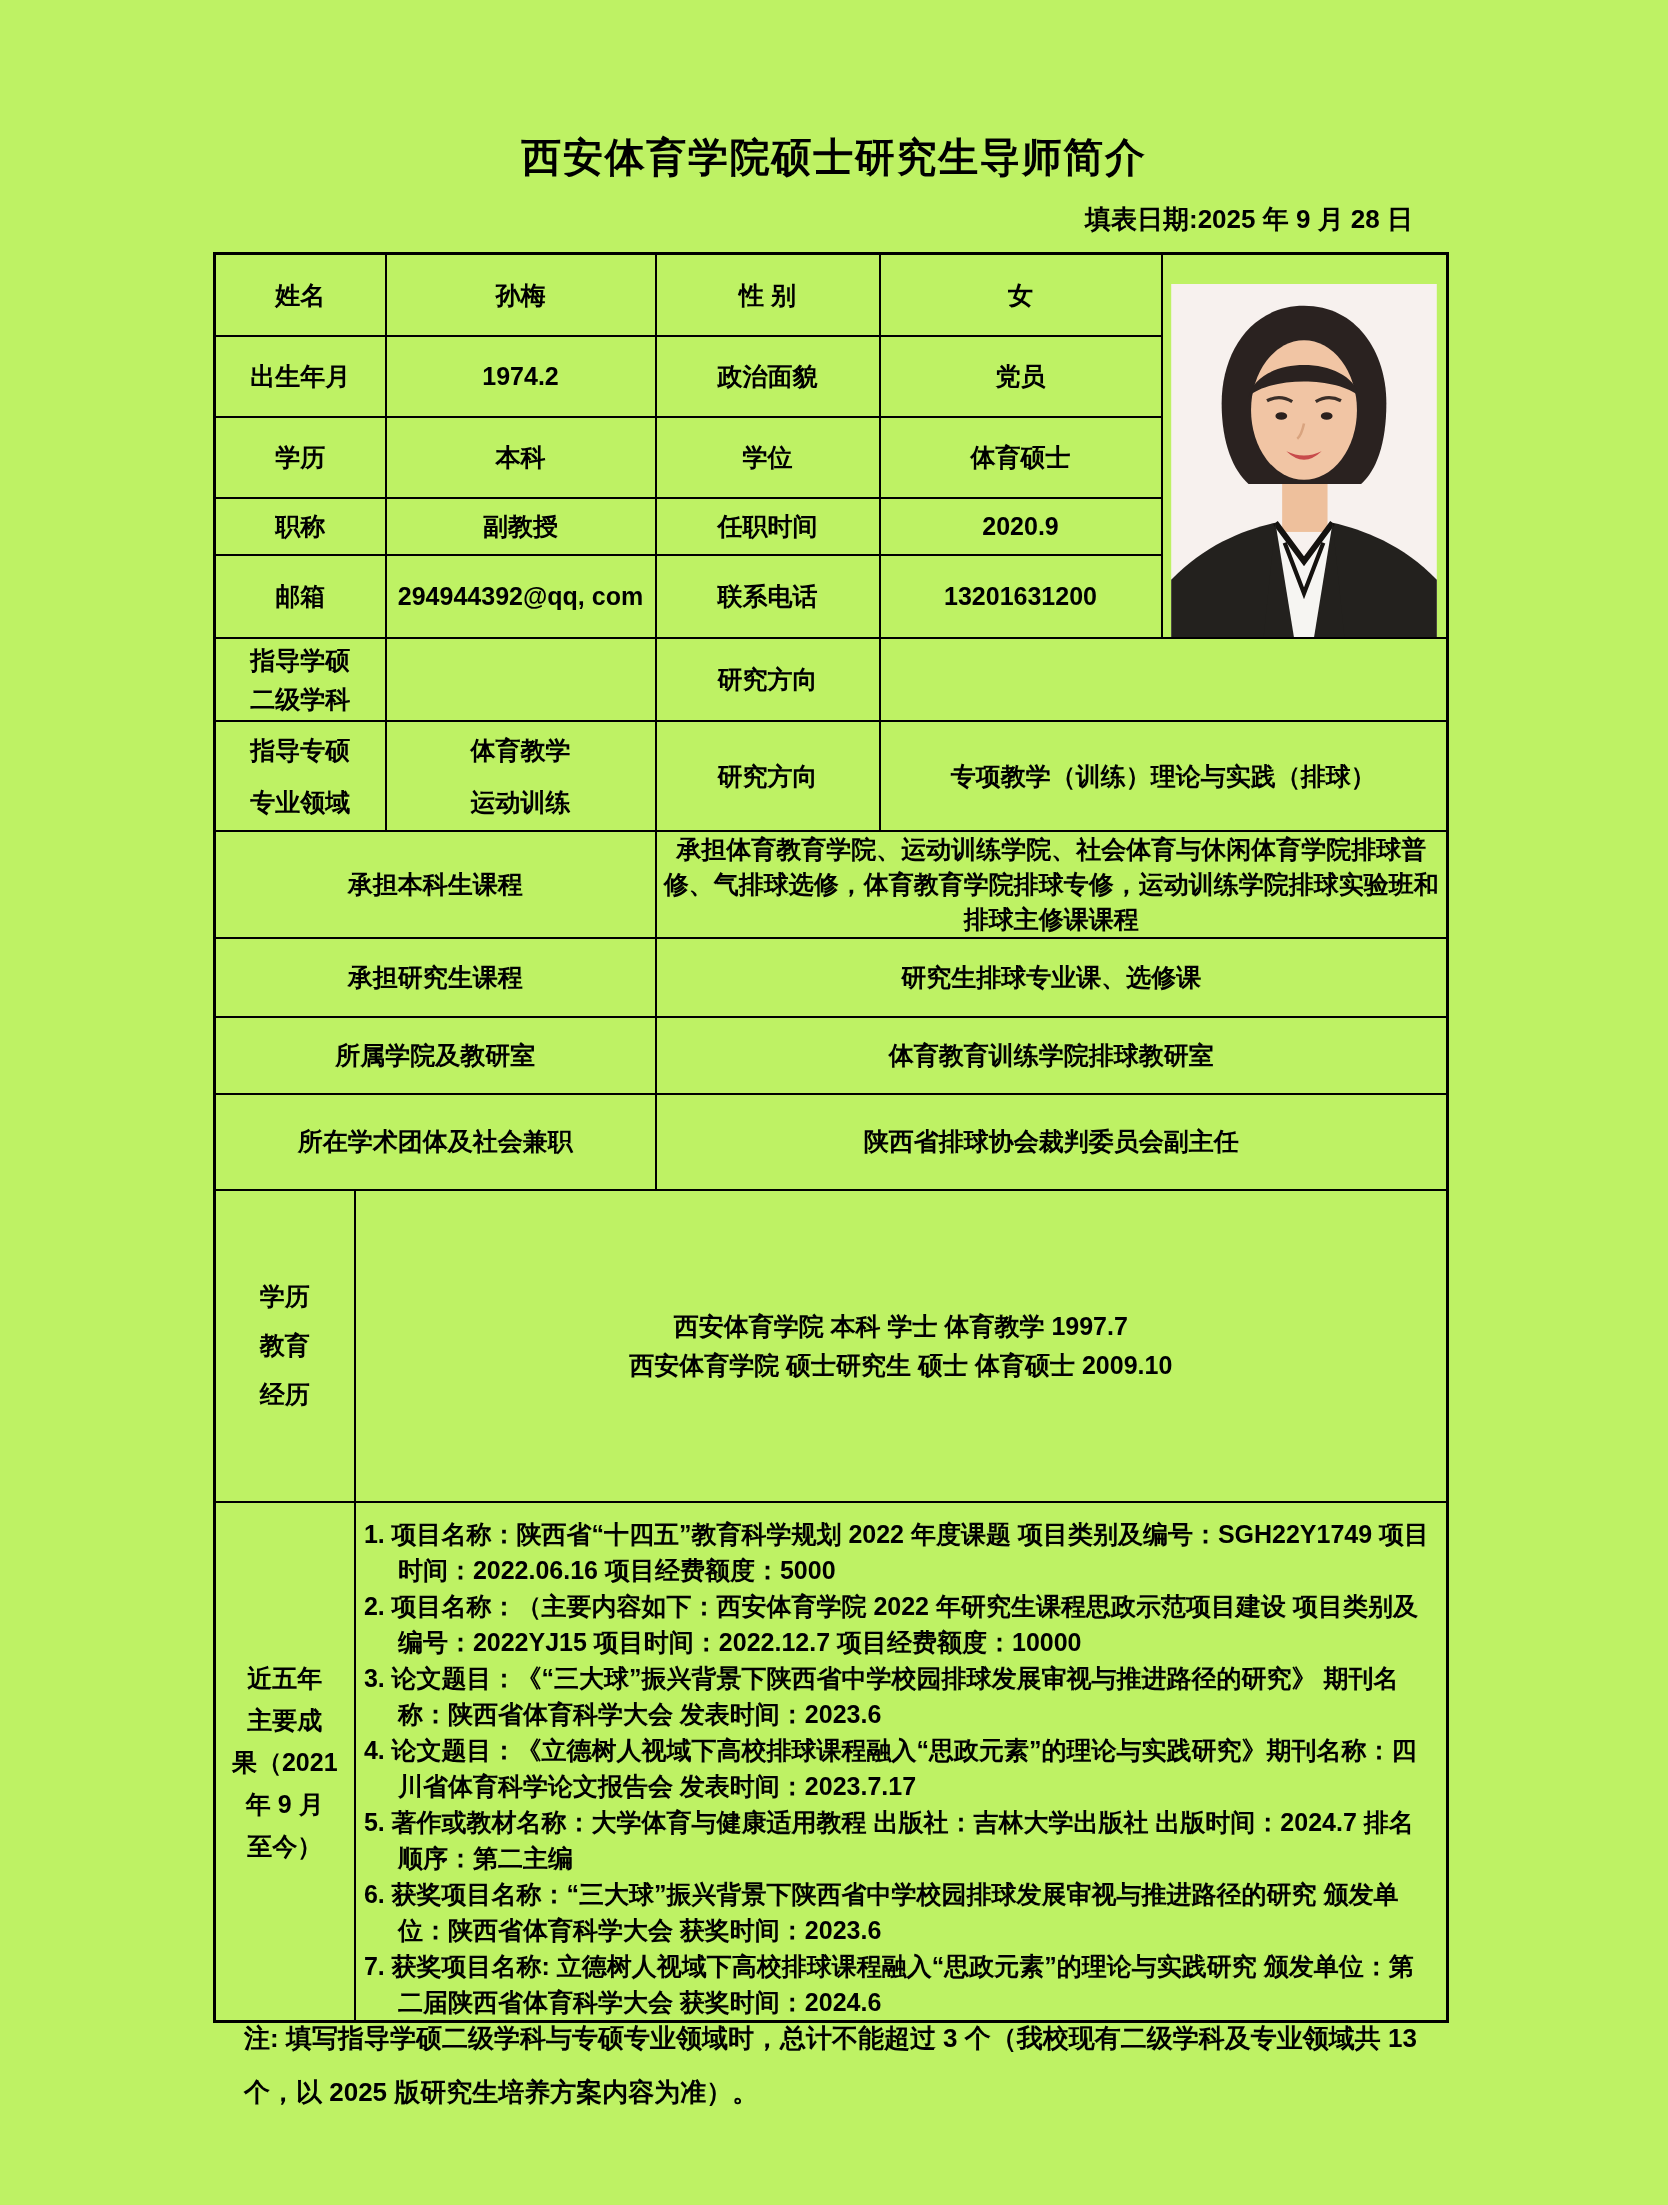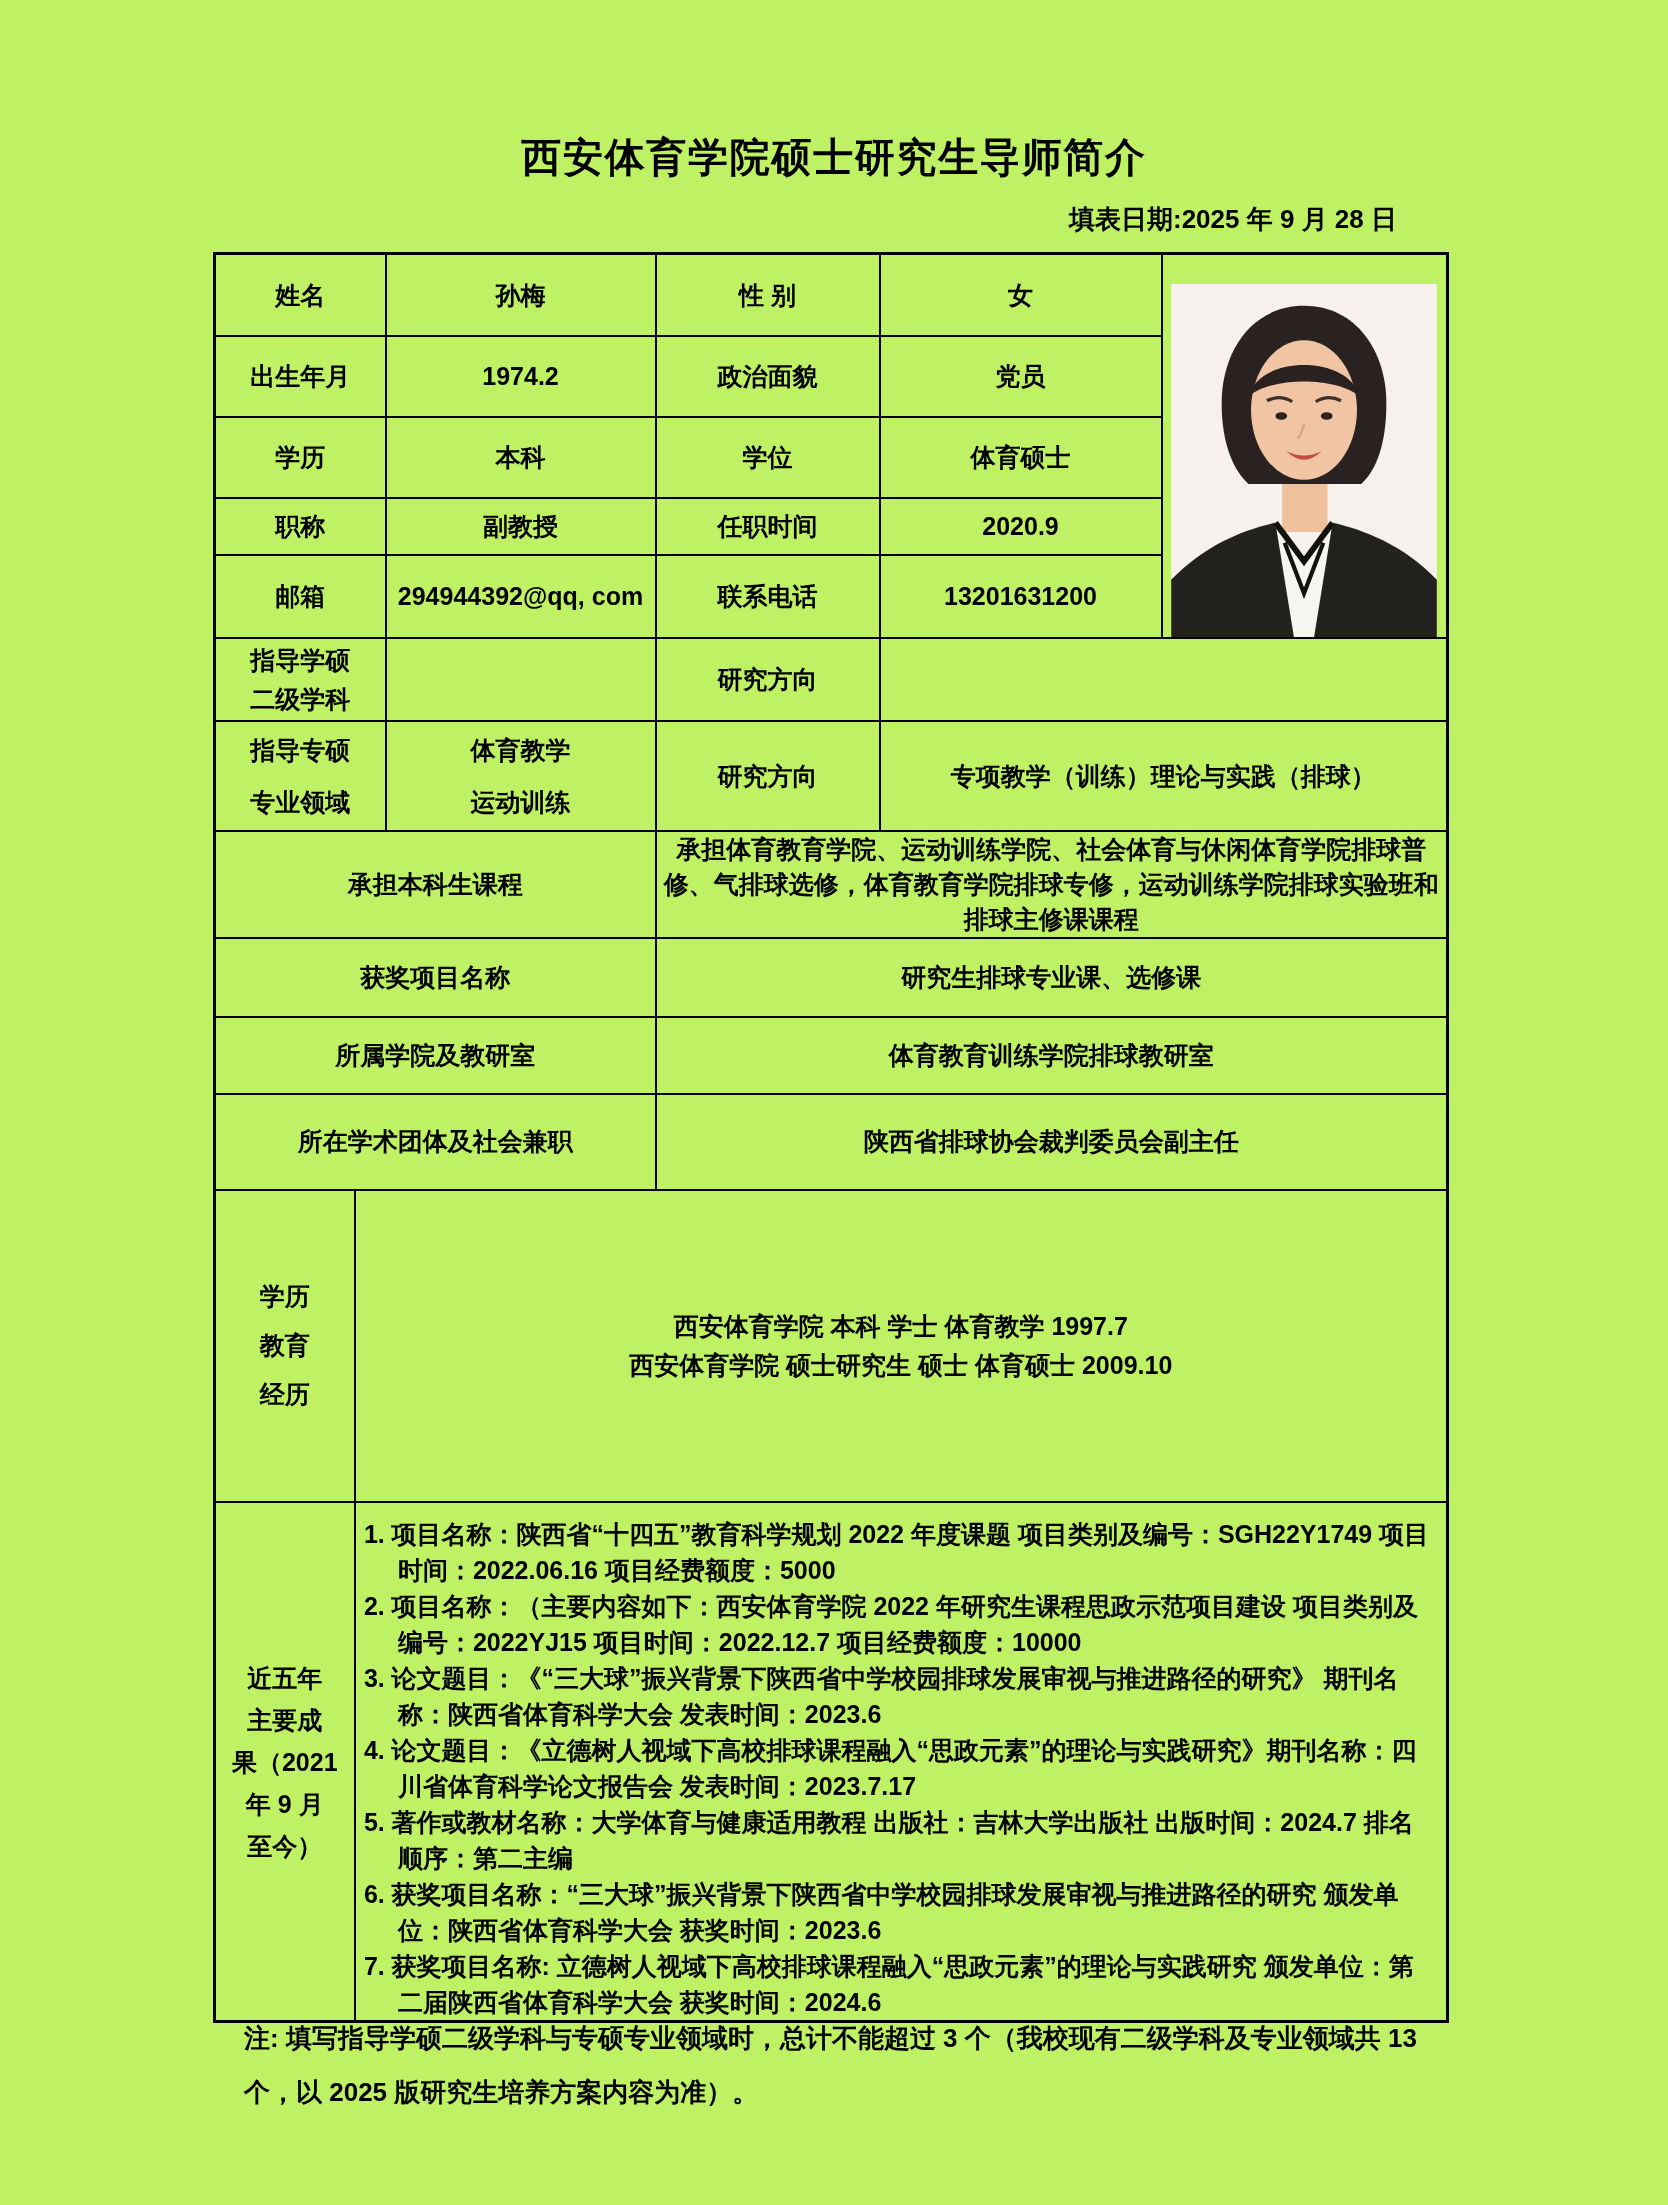--- a/index.html
+++ b/index.html
@@ -19,21 +19,21 @@
     left: 0;
     width: 1668px;
     text-align: center;
     font-size: 40px;
     font-weight: bold;
     letter-spacing: 1.7px;
   }
   .form-date {
     position: absolute;
     top: 202px;
-    right: 271px;
+    right: 255px;
     font-size: 26px;
     font-weight: bold;
   }
   table.profile {
     position: absolute;
     left: 213px;
     top: 252px;
     width: 1235px;
     border-collapse: collapse;
     table-layout: fixed;
@@ -183,21 +183,21 @@
       <td>研究方向</td>
       <td colspan="2">专项教学（训练）理论与实践（排球）</td>
     </tr>
 
     <tr class="r8">
       <td colspan="3">承担本科生课程</td>
       <td colspan="3" class="wrap3">承担体育教育学院、运动训练学院、社会体育与休闲体育学院排球普修、气排球选修，体育教育学院排球专修，运动训练学院排球实验班和排球主修课课程</td>
     </tr>
 
     <tr class="r9">
-      <td colspan="3">获奖项目名称</td>
+      <td colspan="3">承担研究生课程</td>
       <td colspan="3">研究生排球专业课、选修课</td>
     </tr>
 
     <tr class="r10">
       <td colspan="3">所属学院及教研室</td>
       <td colspan="3">体育教育训练学院排球教研室</td>
     </tr>
 
     <tr class="r11">
       <td colspan="3">所在学术团体及社会兼职</td>

